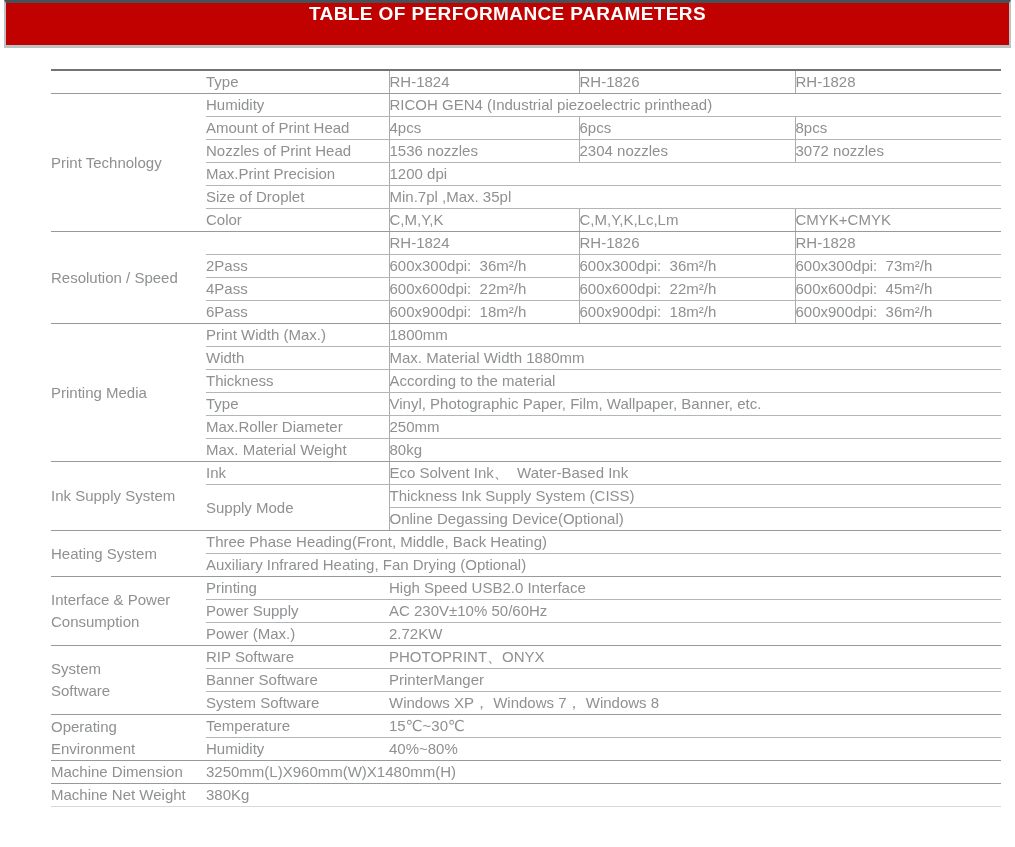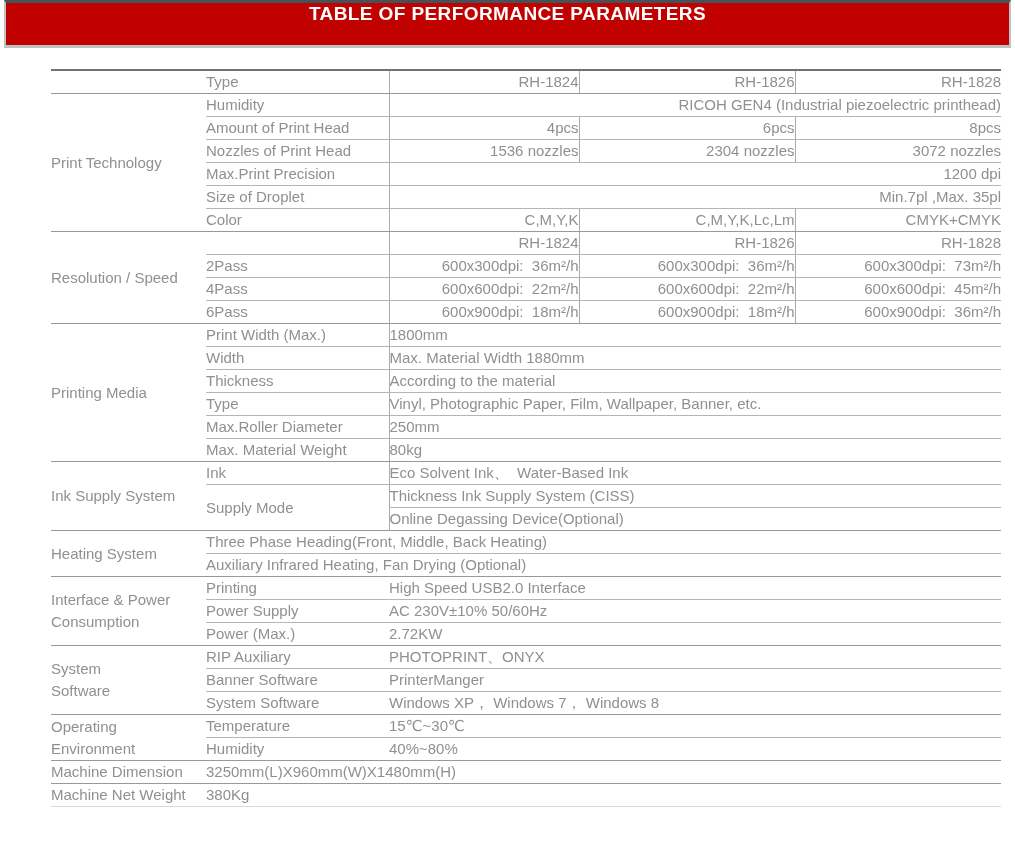--- a/index.html
+++ b/index.html
@@ -25,21 +25,21 @@
     border-collapse:collapse;table-layout:fixed;
     border-top:2px solid #737373;
     margin-left:16px;
   }
   table.spec td{
     height:22px;padding:0;font-size:15px;color:#8e9092;
     line-height:22px;white-space:pre-line;vertical-align:middle;overflow:hidden;
   }
   td.cat{color:#1b1b1d;padding-left:12px;vertical-align:top;line-height:22px}
   td.p{padding-left:8px}
-  td.vc{text-align:right}
+  td.vc{text-align:left}
   td.vl{padding-left:27px}
   td.vm{padding-left:210px}
   .bb{border-bottom:1px solid #b4b5b6}
   .sb{border-bottom:1px solid #97999a}
   .lb{border-bottom:1px solid #d8d9da}
   .bl{border-left:1px solid #a9abac}
 </style>
 </head>
 <body>
 
@@ -181,21 +181,21 @@
       <td class="vl bb" colspan="3">AC 230V±10% 50/60Hz</td>
     </tr>
     <tr>
       <td class="p sb">Power (Max.)</td>
       <td class="vl sb" colspan="3">2.72KW</td>
     </tr>
 
     <tr>
       <td class="cat sb" rowspan="3">System
 Software</td>
-      <td class="p bb">RIP Auxiliary</td>
+      <td class="p bb">RIP Software</td>
       <td class="vl bb" colspan="3">PHOTOPRINT、ONYX</td>
     </tr>
     <tr>
       <td class="p bb">Banner Software</td>
       <td class="vl bb" colspan="3">PrinterManger</td>
     </tr>
     <tr>
       <td class="p sb">System Software</td>
       <td class="vl sb" colspan="3">Windows XP， Windows 7， Windows 8</td>
     </tr>

